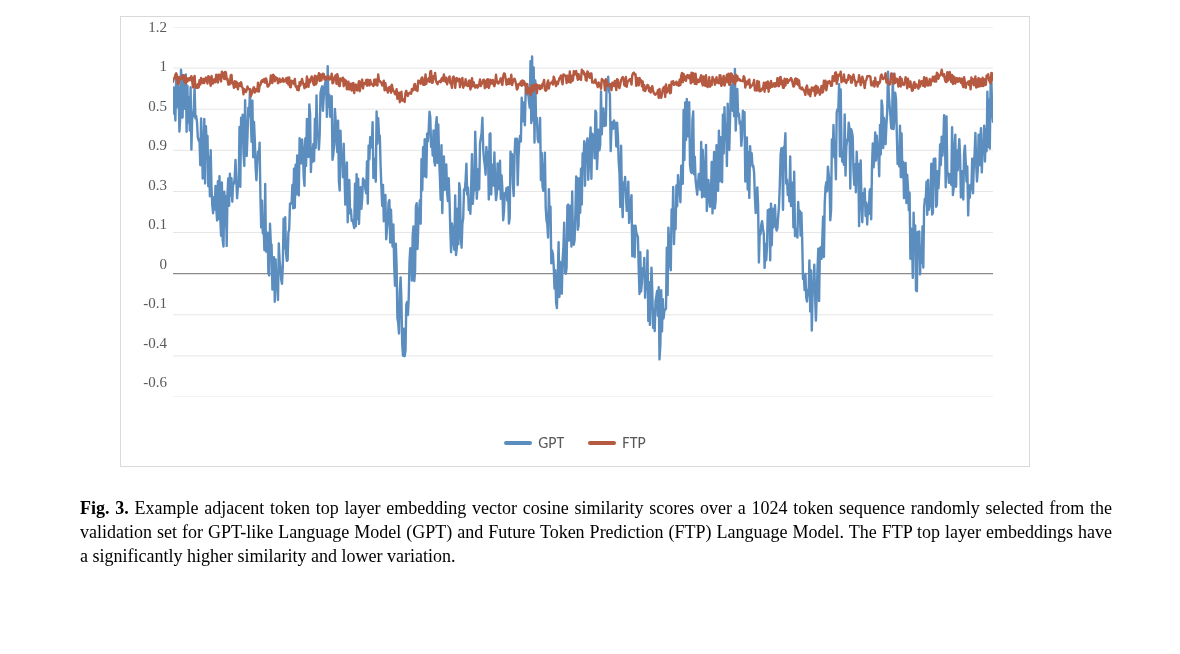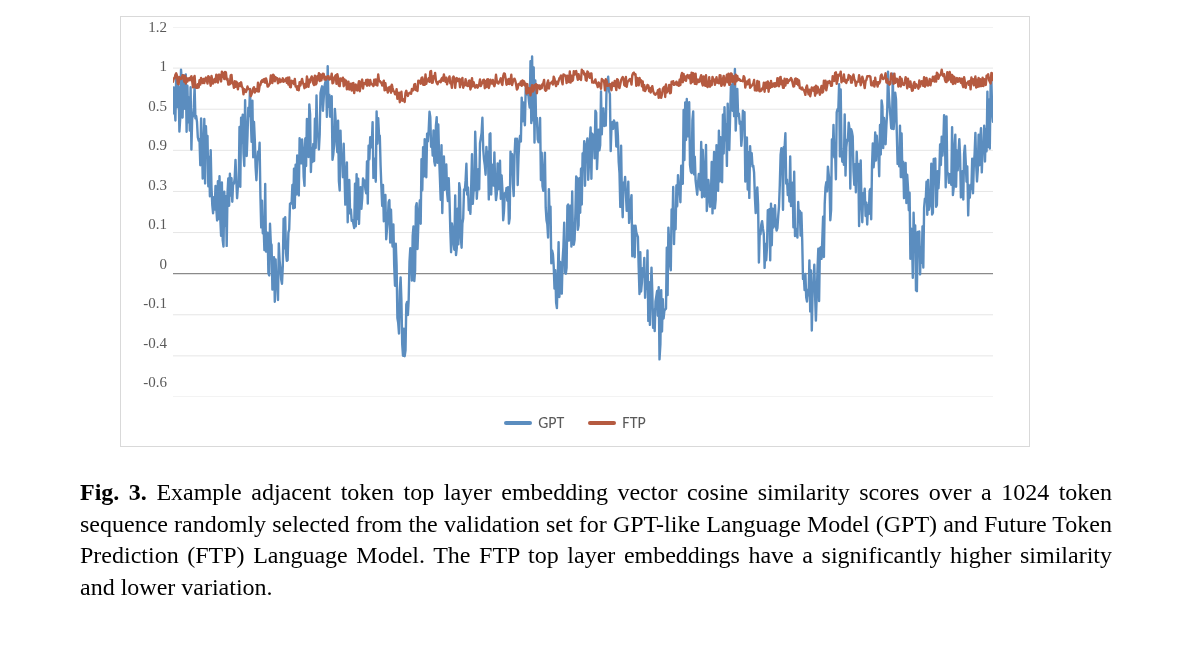--- a/index.html
+++ b/index.html
@@ -58,31 +58,32 @@
     gap: 24px;
     padding: 16px 0 14px 0;
     font-family: Calibri, Arial, sans-serif;
     font-size: 16px;
     color: #595959;
   }
   .legend-item {
     display: flex;
     align-items: center;
     gap: 6px;
+    margin-top: 20px;
   }
   .swatch {
     width: 28px;
     height: 4px;
     border-radius: 2px;
   }
   .swatch-gpt { background: #5b8dbf; }
   .swatch-ftp { background: #b55a40; }
   .caption {
     margin: 30px 28px 0 40px;
-    font-size: 24px;
+    font-size: 18px;
     line-height: 1.32;
     text-align: justify;
   }
   .caption b { font-weight: bold; }
 </style>
 </head>
 <body>
 
 <div class="page">
 

